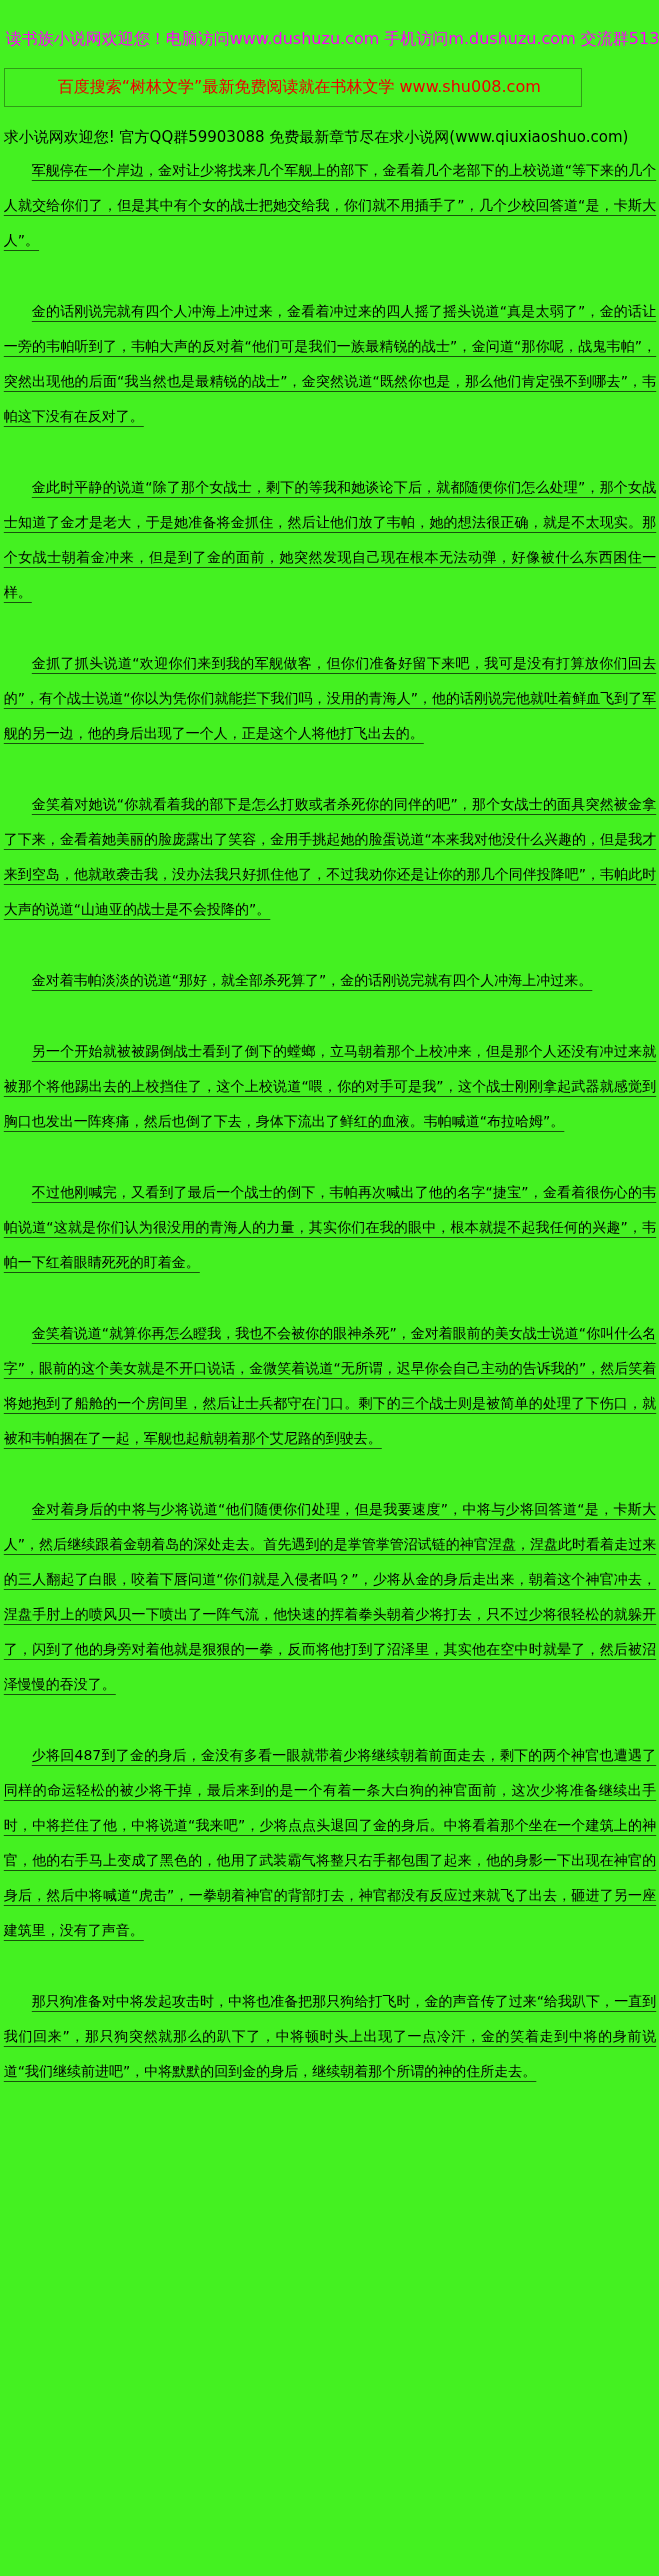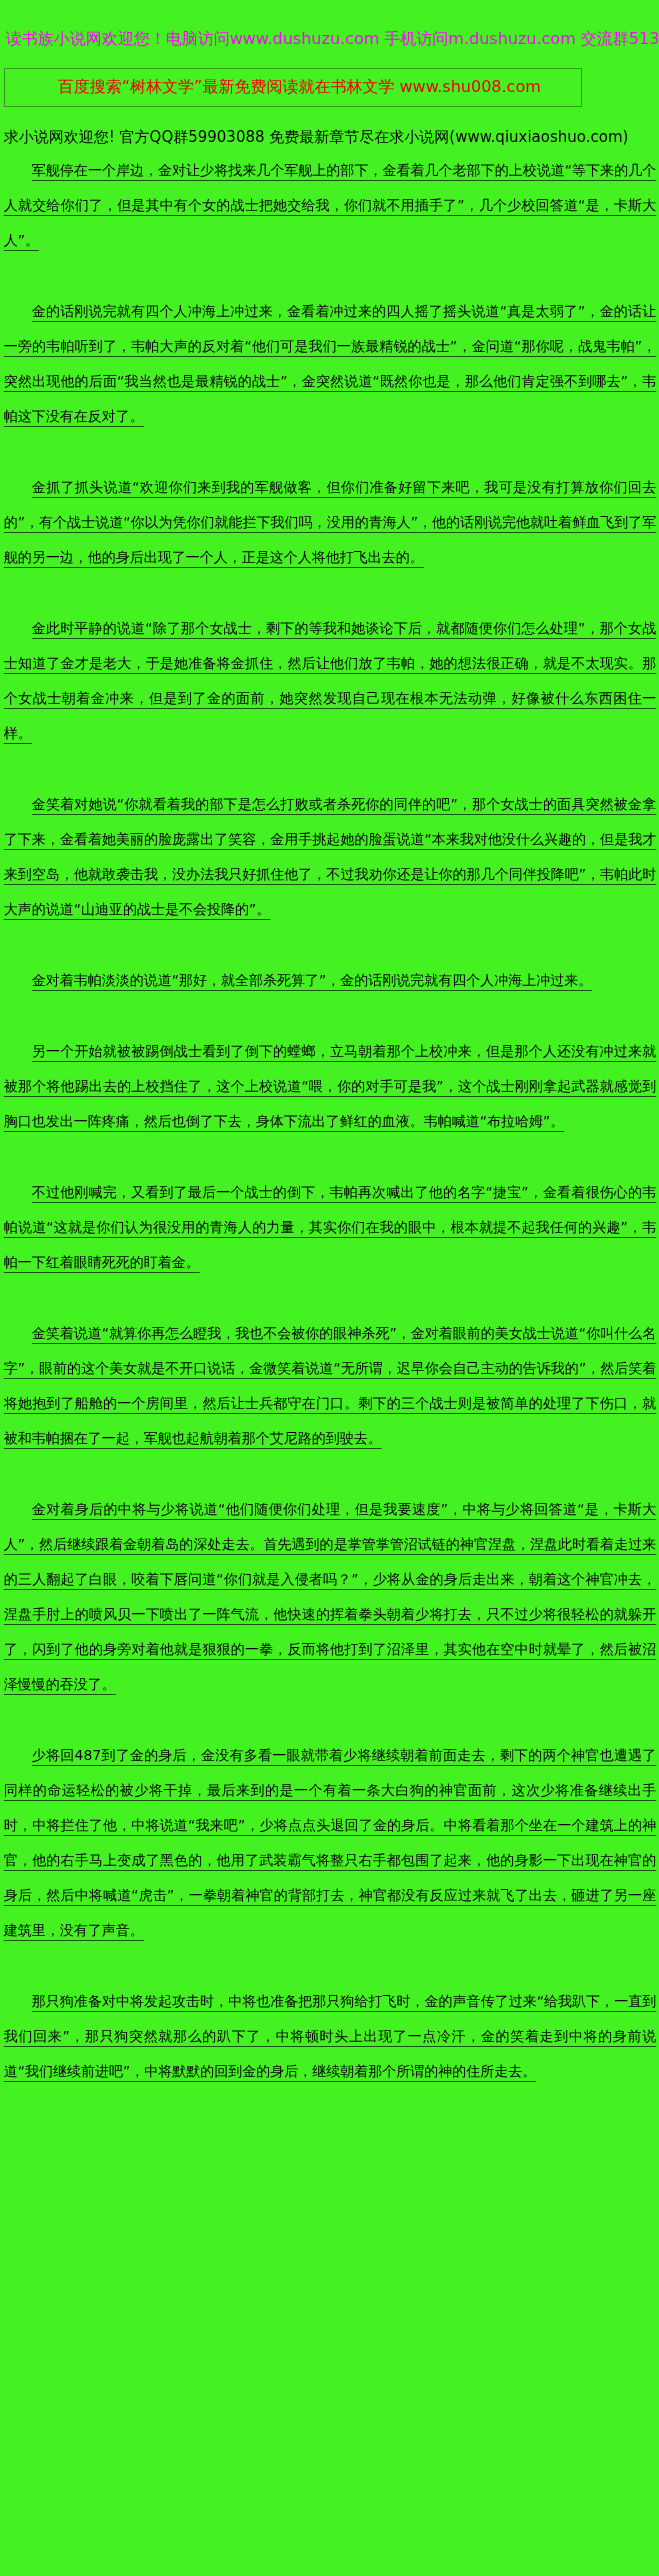--- a/index.html
+++ b/index.html
@@ -67,22 +67,22 @@
 
   <div class="hdr-banner-box">
     <div class="txt">百度搜索“树林文学”最新免费阅读就在书林文学 www.shu008.com</div>
   </div>
 
   <div class="hdr-qq">求小说网欢迎您! 官方QQ群59903088 免费最新章节尽在求小说网(www.qiuxiaoshuo.com)</div>
 
   <div class="story">
     <p>军舰停在一个岸边，金对让少将找来几个军舰上的部下，金看着几个老部下的上校说道“等下来的几个人就交给你们了，但是其中有个女的战士把她交给我，你们就不用插手了”，几个少校回答道“是，卡斯大人”。</p>
     <p>金的话刚说完就有四个人冲海上冲过来，金看着冲过来的四人摇了摇头说道“真是太弱了”，金的话让一旁的韦帕听到了，韦帕大声的反对着“他们可是我们一族最精锐的战士”，金问道“那你呢，战鬼韦帕”，突然出现他的后面“我当然也是最精锐的战士”，金突然说道“既然你也是，那么他们肯定强不到哪去”，韦帕这下没有在反对了。</p>
+    <p>金此时平静的说道“除了那个女战士，剩下的等我和她谈论下后，就都随便你们怎么处理”，那个女战士知道了金才是老大，于是她准备将金抓住，然后让他们放了韦帕，她的想法很正确，就是不太现实。那个女战士朝着金冲来，但是到了金的面前，她突然发现自己现在根本无法动弹，好像被什么东西困住一样。</p>
     <p>金抓了抓头说道“欢迎你们来到我的军舰做客，但你们准备好留下来吧，我可是没有打算放你们回去的”，有个战士说道“你以为凭你们就能拦下我们吗，没用的青海人”，他的话刚说完他就吐着鲜血飞到了军舰的另一边，他的身后出现了一个人，正是这个人将他打飞出去的。</p>
-    <p>金此时平静的说道“除了那个女战士，剩下的等我和她谈论下后，就都随便你们怎么处理”，那个女战士知道了金才是老大，于是她准备将金抓住，然后让他们放了韦帕，她的想法很正确，就是不太现实。那个女战士朝着金冲来，但是到了金的面前，她突然发现自己现在根本无法动弹，好像被什么东西困住一样。</p>
     <p>金笑着对她说“你就看着我的部下是怎么打败或者杀死你的同伴的吧”，那个女战士的面具突然被金拿了下来，金看着她美丽的脸庞露出了笑容，金用手挑起她的脸蛋说道“本来我对他没什么兴趣的，但是我才来到空岛，他就敢袭击我，没办法我只好抓住他了，不过我劝你还是让你的那几个同伴投降吧”，韦帕此时大声的说道“山迪亚的战士是不会投降的”。</p>
     <p>金对着韦帕淡淡的说道“那好，就全部杀死算了”，金的话刚说完就有四个人冲海上冲过来。</p>
     <p>另一个开始就被被踢倒战士看到了倒下的螳螂，立马朝着那个上校冲来，但是那个人还没有冲过来就被那个将他踢出去的上校挡住了，这个上校说道“喂，你的对手可是我”，这个战士刚刚拿起武器就感觉到胸口也发出一阵疼痛，然后也倒了下去，身体下流出了鲜红的血液。韦帕喊道“布拉哈姆”。</p>
     <p>不过他刚喊完，又看到了最后一个战士的倒下，韦帕再次喊出了他的名字“捷宝”，金看着很伤心的韦帕说道“这就是你们认为很没用的青海人的力量，其实你们在我的眼中，根本就提不起我任何的兴趣”，韦帕一下红着眼睛死死的盯着金。</p>
     <p>金笑着说道“就算你再怎么瞪我，我也不会被你的眼神杀死”，金对着眼前的美女战士说道“你叫什么名字”，眼前的这个美女就是不开口说话，金微笑着说道“无所谓，迟早你会自己主动的告诉我的”，然后笑着将她抱到了船舱的一个房间里，然后让士兵都守在门口。剩下的三个战士则是被简单的处理了下伤口，就被和韦帕捆在了一起，军舰也起航朝着那个艾尼路的到驶去。</p>
     <p>金对着身后的中将与少将说道“他们随便你们处理，但是我要速度”，中将与少将回答道“是，卡斯大人”，然后继续跟着金朝着岛的深处走去。首先遇到的是掌管掌管沼试链的神官涅盘，涅盘此时看着走过来的三人翻起了白眼，咬着下唇问道“你们就是入侵者吗？”，少将从金的身后走出来，朝着这个神官冲去，涅盘手肘上的喷风贝一下喷出了一阵气流，他快速的挥着拳头朝着少将打去，只不过少将很轻松的就躲开了，闪到了他的身旁对着他就是狠狠的一拳，反而将他打到了沼泽里，其实他在空中时就晕了，然后被沼泽慢慢的吞没了。</p>
     <p>少将回487到了金的身后，金没有多看一眼就带着少将继续朝着前面走去，剩下的两个神官也遭遇了同样的命运轻松的被少将干掉，最后来到的是一个有着一条大白狗的神官面前，这次少将准备继续出手时，中将拦住了他，中将说道“我来吧”，少将点点头退回了金的身后。中将看着那个坐在一个建筑上的神官，他的右手马上变成了黑色的，他用了武装霸气将整只右手都包围了起来，他的身影一下出现在神官的身后，然后中将喊道“虎击”，一拳朝着神官的背部打去，神官都没有反应过来就飞了出去，砸进了另一座建筑里，没有了声音。</p>
     <p>那只狗准备对中将发起攻击时，中将也准备把那只狗给打飞时，金的声音传了过来“给我趴下，一直到我们回来”，那只狗突然就那么的趴下了，中将顿时头上出现了一点冷汗，金的笑着走到中将的身前说道“我们继续前进吧”，中将默默的回到金的身后，继续朝着那个所谓的神的住所走去。</p>
 
   </div>

